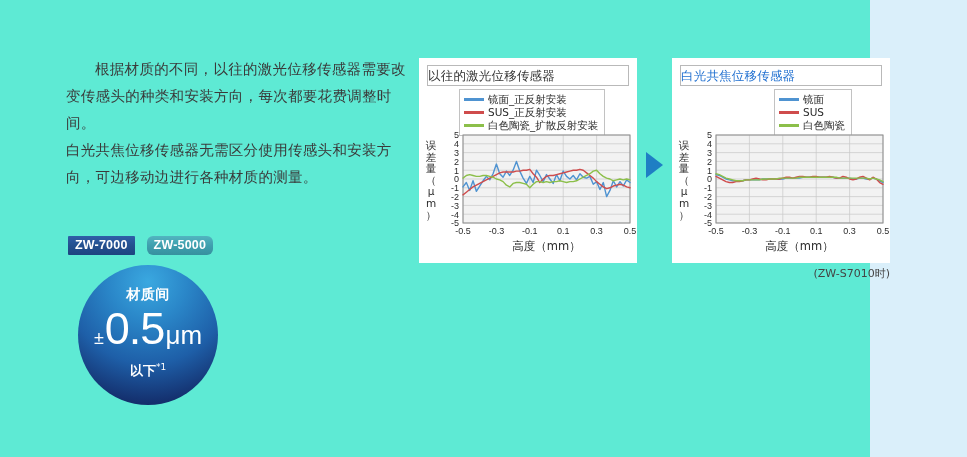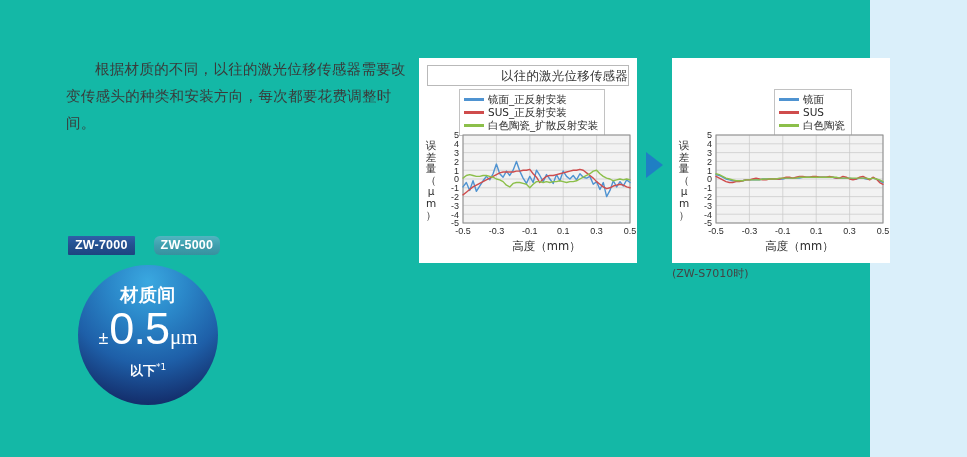--- a/index.html
+++ b/index.html
@@ -12,21 +12,21 @@
     background: #daeffa;
     font-family: "Liberation Sans", sans-serif;
     overflow: hidden;
     position: relative;
   }
   #page {
     position: absolute;
     left: 0; top: 0;
     width: 870px;
     height: 457px;
-    background: #14b8a6;
+    background: #5eead4;
   }
 
   
   #text-col {
     position: absolute;
     left: 66px;
     top: 56px;
     width: 345px;
   }
   .para {
@@ -38,21 +38,21 @@
     font-family: "DejaVu Sans", "Liberation Sans", sans-serif;
   }
   .para.indent { text-indent: 2em; }
 
   
   #badges {
     position: absolute;
     left: 68px;
     top: 236px;
     display: flex;
-    gap: 19px;
+    gap: 12px;
   }
   .badge {
     font-size: 12.5px;
     font-weight: bold;
     color: #ffffff;
     padding: 2px 7px 3px 7px;
     letter-spacing: 0.2px;
     font-family: "Liberation Sans", sans-serif;
     line-height: 14px;
     border-radius: 1px;
@@ -73,21 +73,21 @@
     width: 140px;
     height: 140px;
     border-radius: 50%;
     background: radial-gradient(circle at 50% 12%, #3aa8e0 0%, #2a86c8 28%, #1e5fa8 58%, #14306e 85%, #0d2055 100%);
     color: #ffffff;
     text-align: center;
     box-sizing: border-box;
     padding-top: 20px;
   }
   #circle .c-top {
-    font-size: 18px;
+    font-size: 14px;
     line-height: 19px;
     font-weight: bold;
     font-family: "DejaVu Sans", "Liberation Sans", sans-serif;
     letter-spacing: 0.5px;
     text-align: center;
   }
   #circle .c-value {
     margin-top: 2px;
     display: flex;
     align-items: baseline;
@@ -99,23 +99,23 @@
     font-weight: normal;
     margin-right: 1px;
   }
   #circle .c-num {
     font-size: 45px;
     font-weight: normal;
     letter-spacing: -1px;
     font-family: "Liberation Sans", sans-serif;
   }
   #circle .c-unit {
-    font-size: 21px;
+    font-size: 26px;
     margin-left: 1px;
-    font-family: Liberation Serif, serif;
+    font-family: Liberation Sans, sans-serif;
   }
   #circle .c-bot {
     font-size: 13px;
     margin-top: 11px;
     font-family: "DejaVu Sans", "Liberation Sans", sans-serif;
     font-weight: bold;
   }
   #circle .c-bot sup { font-size: 9px; font-weight: normal; }
 
   
@@ -128,21 +128,21 @@
     box-sizing: border-box;
   }
   #card-left  { left: 419px; }
   #card-right { left: 672px; }
 
   .chart-title {
     margin: 7px 8px 0 8px;
     border: 1px solid #b9b9b9;
     height: 19px;
     line-height: 19px;
-    text-align: right;
+    text-align: left;
     font-size: 12.5px;
     font-family: "DejaVu Sans", "Liberation Sans", sans-serif;
     color: #333;
     letter-spacing: 0.2px;
   }
   #card-right .chart-title { color: #1f6fd0; }
 
   .legend-box {
     position: absolute;
     border: 1px solid #c2c2c2;
@@ -176,21 +176,21 @@
     left: 0; top: 70px;
     width: 218px;
     height: 135px;
   }
   .plot-wrap svg { display: block; }
 
   .chart-caption {
     position: absolute;
     top: 266px;
     width: 218px;
-    text-align: left;
+    text-align: right;
     font-size: 11px;
     color: #444;
     font-family: "DejaVu Sans", "Liberation Sans", sans-serif;
   }
   #caption-right { left: 672px; }
 
   
   #arrow {
     position: absolute;
     left: 646px;
@@ -201,20 +201,21 @@
     border-left: 17px solid #1f7fc4;
   }
 </style>
 </head>
 <body>
 
 <div id="page">
 
   <div id="text-col">
     <p class="para indent">根据材质的不同，以往的激光位移传感器需要改变传感头的种类和安装方向，每次都要花费调整时间。</p>
+    <p class="para">白光共焦位移传感器无需区分使用传感头和安装方向，可边移动边进行各种材质的测量。</p>
   </div>
 
   <div id="badges">
     <span class="badge b-7000">ZW-7000</span>
     <span class="badge b-5000">ZW-5000</span>
   </div>
 
   <div id="circle">
     <div class="c-top">材质间</div>
     <div class="c-value">
@@ -290,20 +291,21 @@
           <text x="12" y="67.4" text-anchor="middle" font-size="10.5" fill="#2b2b2b" font-family="DejaVu Sans, Liberation Sans, sans-serif">μ</text>
           <text x="12" y="79" text-anchor="middle" font-size="10.5" fill="#2b2b2b" font-family="DejaVu Sans, Liberation Sans, sans-serif">m</text>
           <text x="12" y="90.6" text-anchor="middle" font-size="10.5" fill="#2b2b2b" font-family="DejaVu Sans, Liberation Sans, sans-serif">）</text>
         </svg>
     </div>
   </div>
 
   <div id="arrow"></div>
 
   <div class="chart-card" id="card-right">
+    <div class="chart-title">白光共焦位移传感器</div>
     <div class="legend-box" id="legend-right">
       <div class="legend-row">
         <span class="legend-swatch" style="background: rgb(79, 147, 209);"></span>
         <span class="legend-label">镜面</span>
       </div>
       <div class="legend-row">
         <span class="legend-swatch" style="background: rgb(207, 76, 76);"></span>
         <span class="legend-label">SUS</span>
       </div>
       <div class="legend-row">

